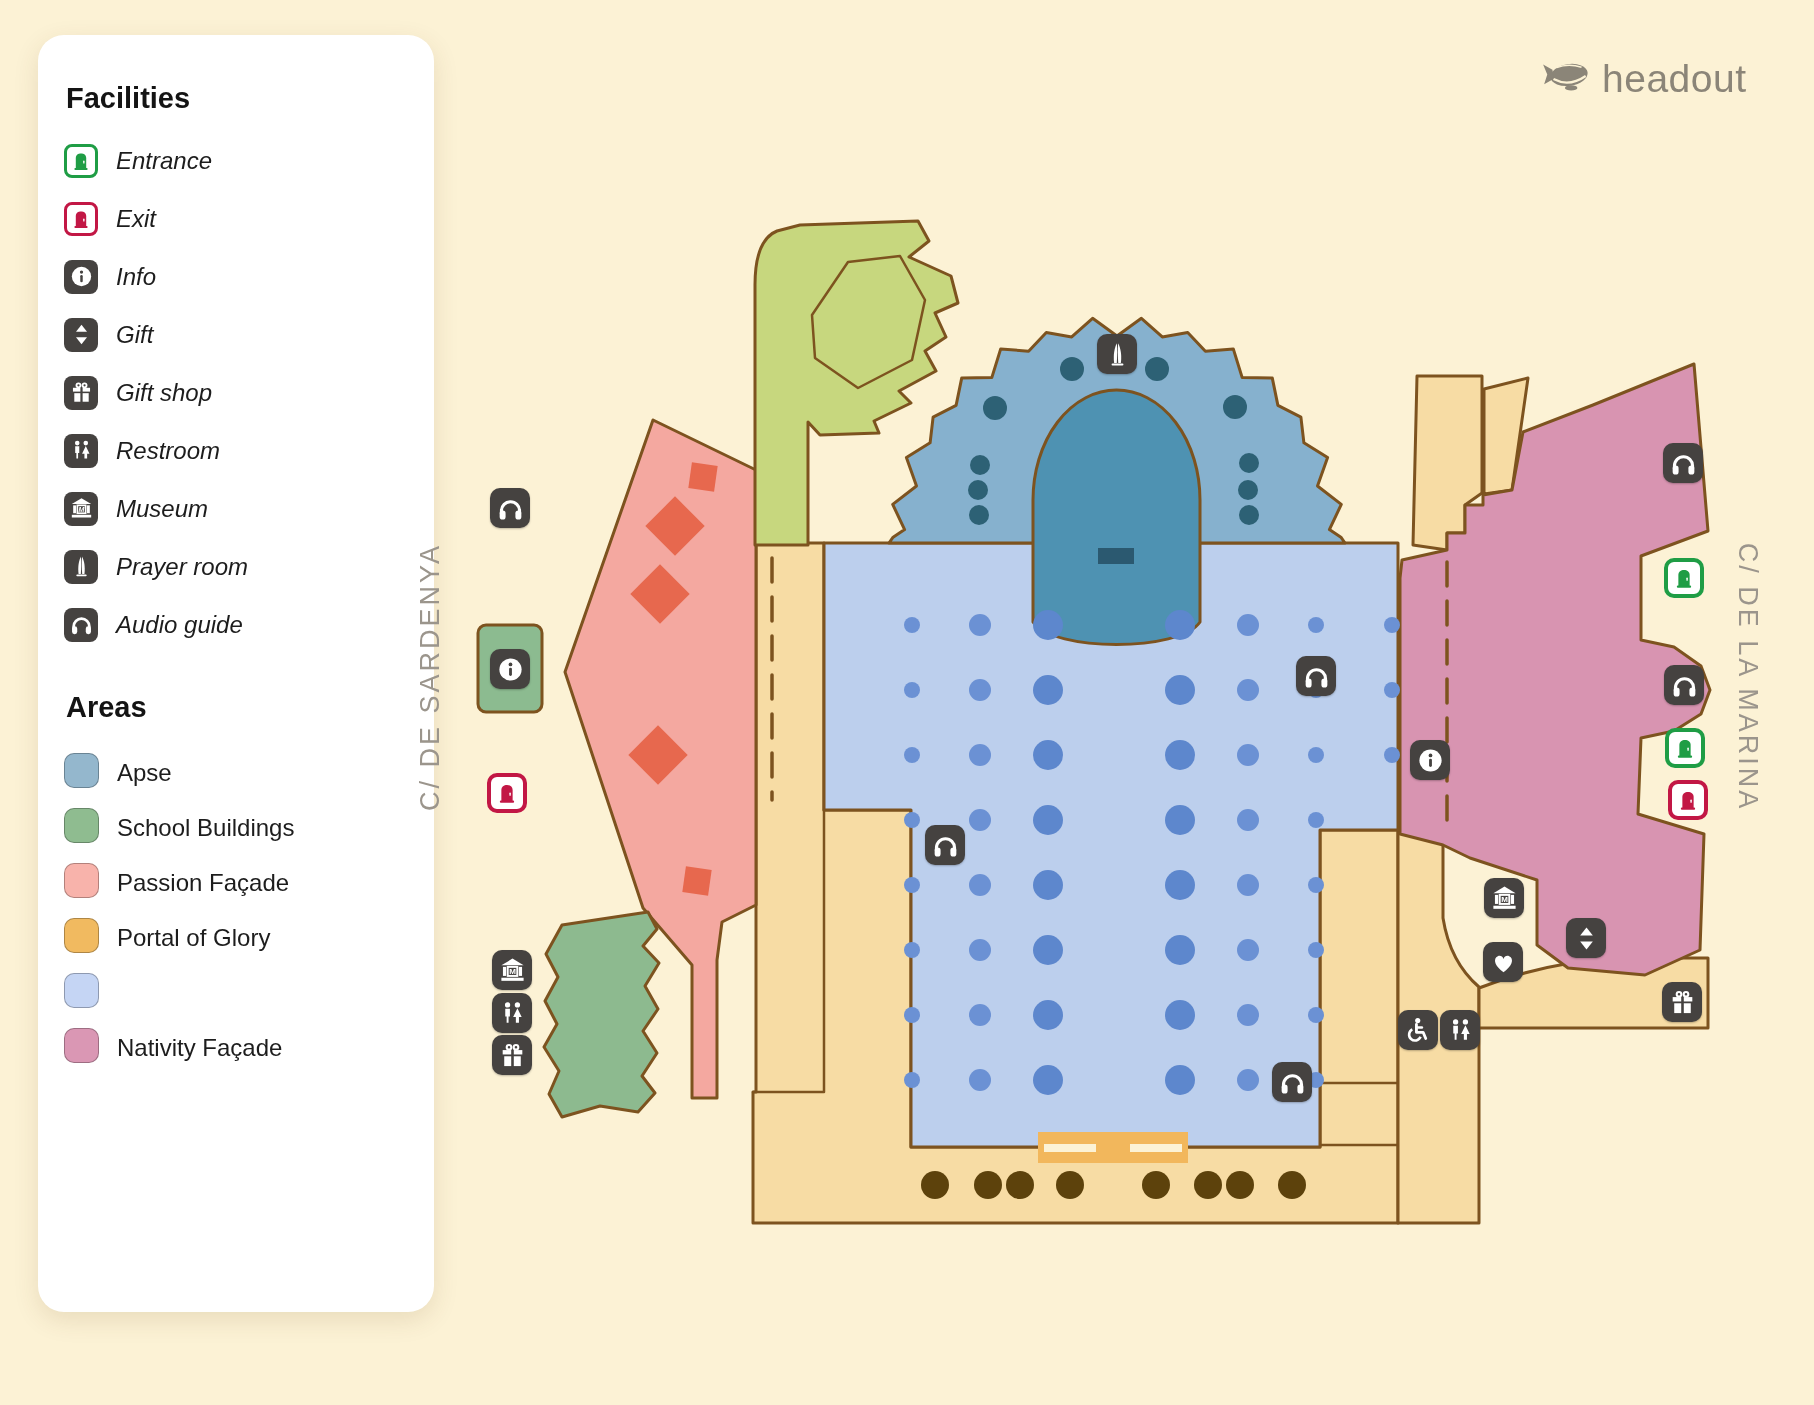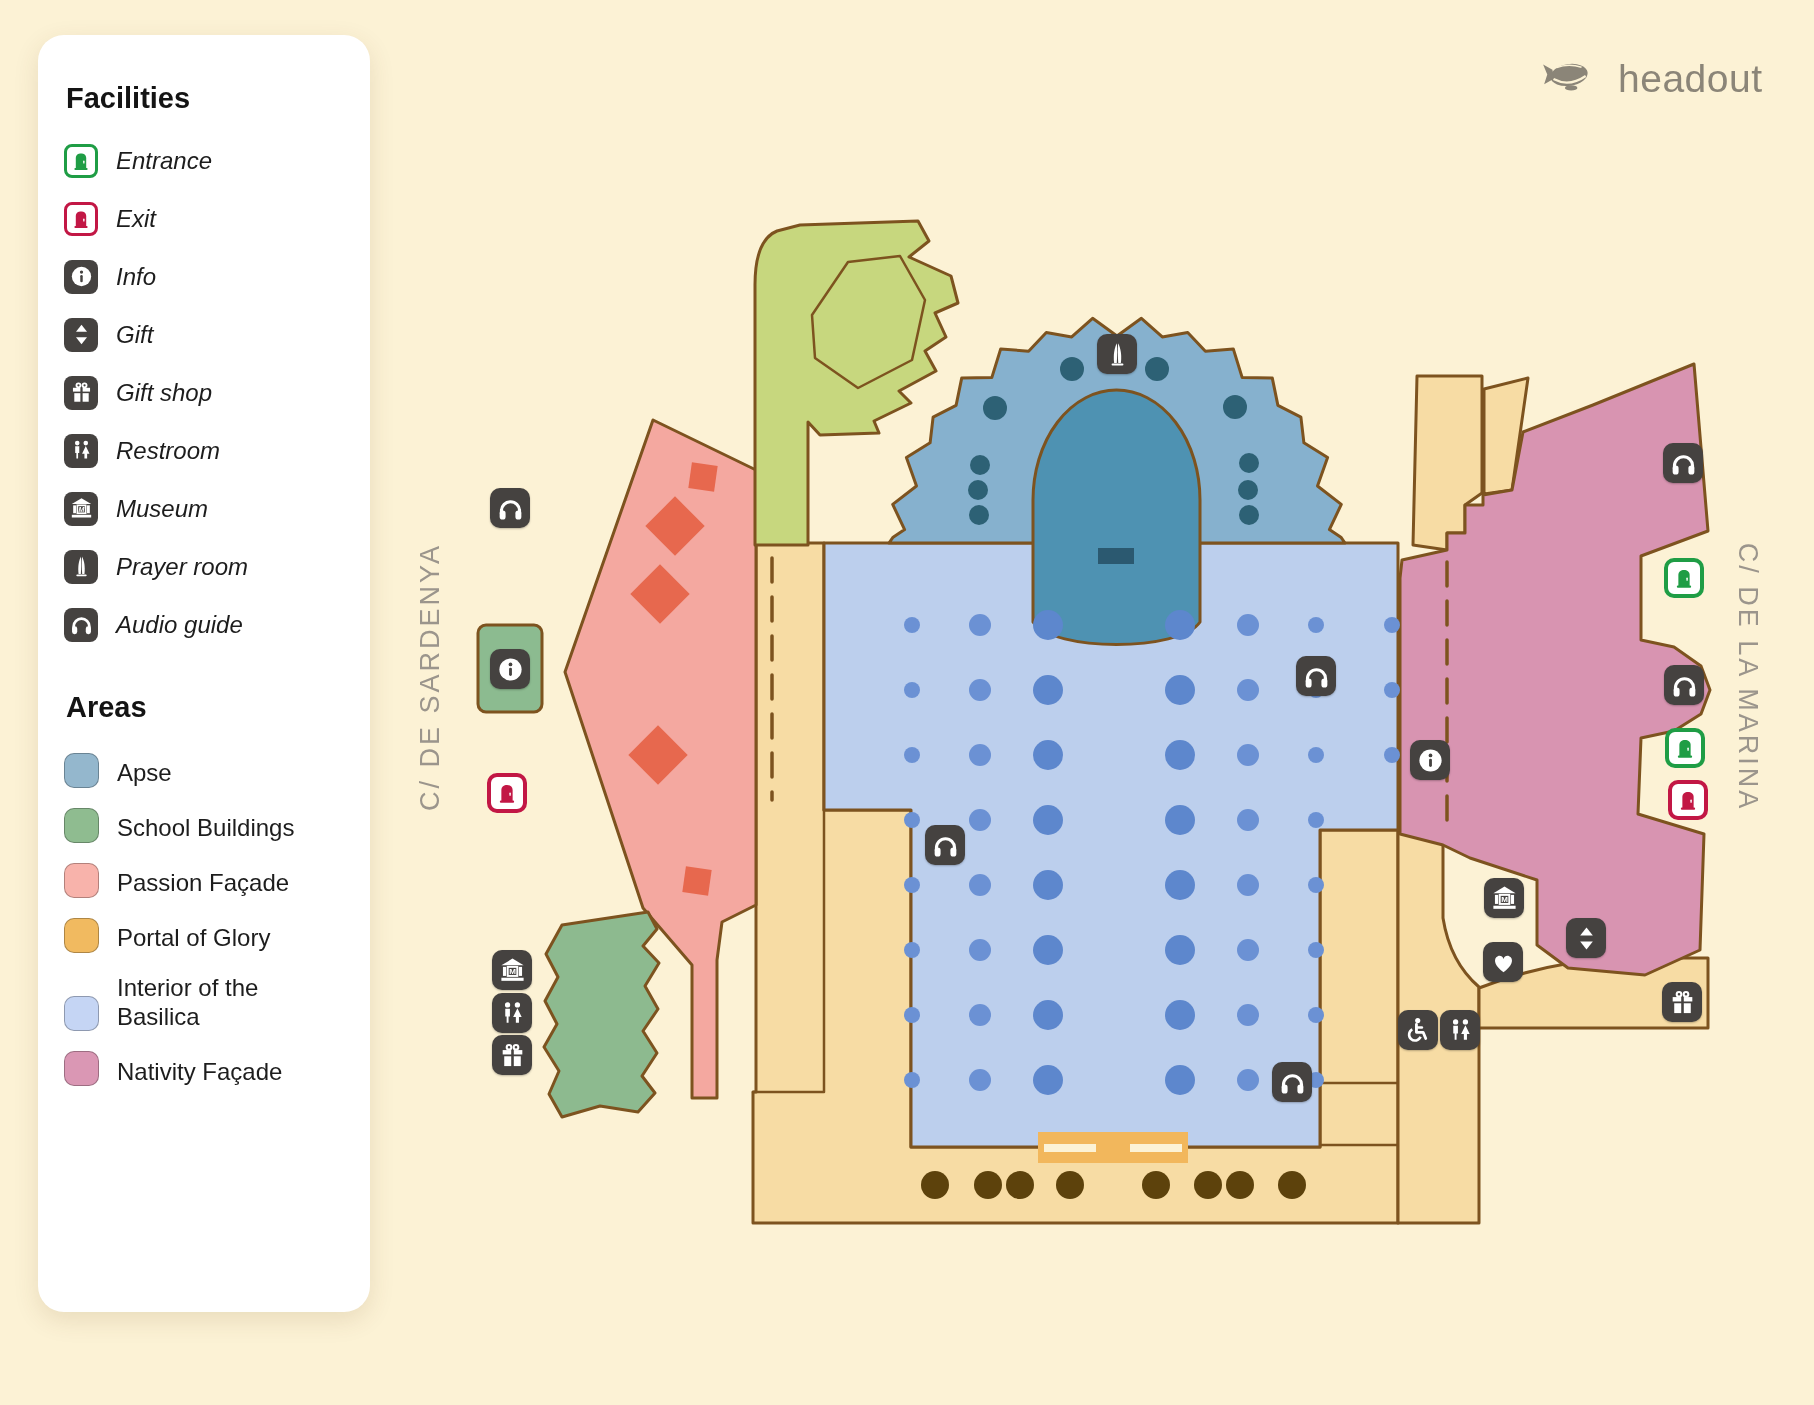--- a/index.html
+++ b/index.html
@@ -1,19 +1,19 @@
 <!DOCTYPE html>
 <html><head>
 <meta charset="utf-8">
 <style>
   html,body{margin:0;padding:0;background:#fcf2d5;font-family:"Liberation Sans",sans-serif;}
   .stage{position:relative;width:1814px;height:1405px;background:#fcf2d5;overflow:hidden;}
 
   
-  .panel{position:absolute;left:38px;top:35px;width:332px;height:1277px;background:#ffffff;
+  .panel{position:absolute;left:38px;top:35px;width:396px;height:1277px;background:#ffffff;
          border-radius:26px;box-shadow:0 8px 26px rgba(90,60,10,.12);padding:46px 26px;box-sizing:border-box;}
   .panel h2{font-size:29px;line-height:1.2;margin:0 0 28px 2px;color:#141414;font-weight:700;}
   .panel h2.areas-h{margin-top:48px;}
   .lrow{display:flex;align-items:center;gap:18px;margin-bottom:24px;font-style:italic;}
   .arow{display:flex;align-items:flex-end;gap:18px;margin-bottom:20px;}
   .llabel{font-size:24px;color:#1d1d1d;line-height:1.22;max-width:212px;}
   .licon{width:34px;height:34px;border-radius:8px;flex:0 0 34px;display:flex;align-items:center;justify-content:center;}
   .licon svg{width:27px;height:27px;display:block;}
   .licon.dark{background:#454240;}
   .licon.doorframe{background:#fff;border:3.5px solid currentColor;box-sizing:border-box;}
@@ -27,21 +27,21 @@
   .mic svg{width:31px;height:31px;display:block;}
   .mic.doorframe{background:#fff;border:4px solid currentColor;box-sizing:border-box;}
   .mic.doorframe svg{width:26px;height:26px;}
 
   
   .street{position:absolute;font-size:27px;letter-spacing:3px;color:#9b958c;font-weight:500;white-space:nowrap;}
   .street.left{transform:translate(-50%,-50%) rotate(-90deg);}
   .street.right{transform:translate(-50%,-50%) rotate(90deg);}
 
   
-  .logo{position:absolute;left:1540px;top:54px;display:flex;align-items:center;gap:24px;}
+  .logo{position:absolute;left:1540px;top:54px;display:flex;align-items:center;gap:8px;}
   .logo-text{font-size:39px;color:#8b8578;font-weight:500;letter-spacing:.5px;}
 
   svg.map{position:absolute;left:0;top:0;}
 </style>
 </head>
 <body>
 
 <div class="stage">
 
   <svg class="map" width="1814" height="1405" viewBox="0 0 1814 1405">
@@ -283,21 +283,20 @@
         <div class="arow">
           <span class="swatch" style="background:#f8b3ab"></span>
           <span class="llabel">Passion Façade</span>
         </div>
         <div class="arow">
           <span class="swatch" style="background:#f1ba60"></span>
           <span class="llabel">Portal of Glory</span>
         </div>
         <div class="arow">
           <span class="swatch" style="background:#c5d5f4"></span>
-          <span class="llabel">Interior of the Basilica</span>
         </div>
         <div class="arow">
           <span class="swatch" style="background:#da97b4"></span>
           <span class="llabel">Nativity Façade</span>
         </div>
       </div>
   </div>
 
   <div class="street left" style="left:430px;top:677px;">C/ DE SARDENYA</div>
   <div class="street right" style="left:1747px;top:677px;">C/ DE LA MARINA</div>

